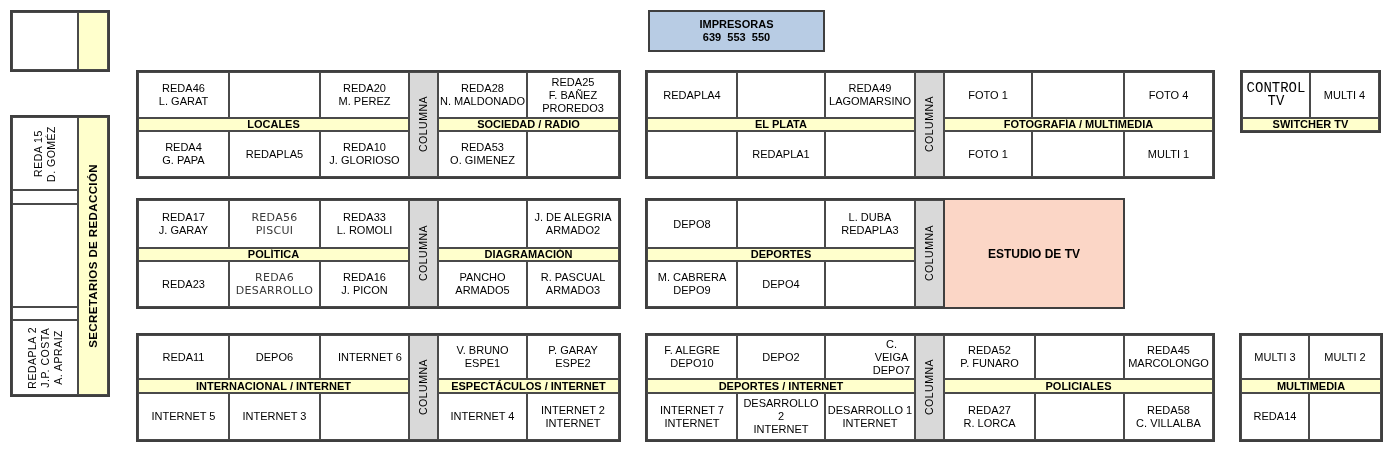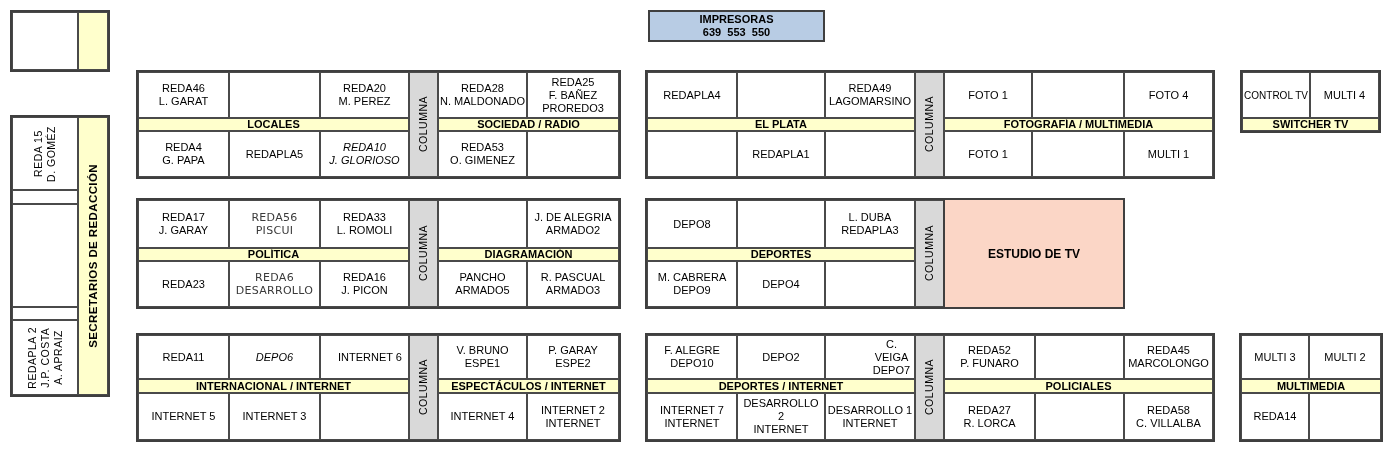--- a/index.html
+++ b/index.html
@@ -7,41 +7,41 @@
     position:relative;width:1389px;height:450px;background:#ffffff;
     font-family:"Liberation Sans",sans-serif;color:#000;overflow:hidden;
   }
   .block{position:absolute;display:grid;border:2px solid #3f3f3f;background:#fff;}
   .cell{
     border:1px solid #4a4a4a;background:#ffffff;
     display:flex;align-items:center;justify-content:center;
     text-align:center;font-size:11px;line-height:13px;white-space:pre-line;
     box-sizing:border-box;padding:1px;overflow:hidden;
   }
-  .cell.small{font-size:10px;}
+  .cell.small{font-size:14px;font-family:Liberation Mono, monospace;}
   .cell.alt{font-family:"DejaVu Sans",sans-serif;font-size:11px;color:#3a3a3a;letter-spacing:.3px;}
   .band{
     border:1px solid #4a4a4a;background:#FFFFCC;
     display:flex;align-items:center;justify-content:center;
     font-size:11px;font-weight:bold;line-height:11px;white-space:pre;
     box-sizing:border-box;overflow:hidden;
   }
   .columna{
     border:1px solid #4a4a4a;background:#D9D9D9;
     display:flex;align-items:center;justify-content:center;
     box-sizing:border-box;overflow:hidden;
   }
   .vtext{
     writing-mode:vertical-rl;transform:rotate(180deg);
     font-size:10.5px;letter-spacing:.5px;text-align:center;white-space:pre-line;line-height:13px;
   }
   .secreta{font-weight:bold;font-size:11.5px;letter-spacing:.4px;}
   .yellowcell{background:#FFFFCC;}
   .printer{
-    position:absolute;left:648px;top:10px;width:177px;height:32px;
+    position:absolute;left:648px;top:10px;width:177px;height:42px;
     background:#B8CCE4;border:2px solid #3f3f3f;box-sizing:border-box;
     display:flex;flex-direction:column;align-items:center;justify-content:center;
     font-weight:bold;font-size:11px;line-height:13px;
   }
   .printer .nums{white-space:pre;}
   .estudio{
     position:absolute;left:943px;top:198px;width:182px;height:111px;
     background:#FBD6C6;border:2px solid #3f3f3f;box-sizing:border-box;
     display:flex;align-items:center;justify-content:center;
     font-weight:bold;font-size:12px;
@@ -92,21 +92,21 @@
     <div class="cell" style="grid-area:1/5/2/6;">REDA28
 N. MALDONADO</div>
     <div class="cell" style="grid-area:1/6/2/7;">REDA25
 F. BAÑEZ
 PROREDO3</div>
     <div class="band" style="grid-area:2/1/3/4;">LOCALES</div>
     <div class="band" style="grid-area:2/5/3/7;">SOCIEDAD / RADIO</div>
     <div class="cell" style="grid-area:3/1/4/2;">REDA4
 G. PAPA</div>
     <div class="cell" style="grid-area:3/2/4/3;">REDAPLA5</div>
-    <div class="cell" style="grid-area:3/3/4/4;font-style:italic;">REDA10
+    <div class="cell" style="grid-area:3/3/4/4;">REDA10
 J. GLORIOSO</div>
     <div class="cell" style="grid-area:3/5/4/6;">REDA53
 O. GIMENEZ</div>
     <div class="cell" style="grid-area:3/6/4/7;"></div>
   </div>
 
   <div class="block" style="left:645px;top:70px;grid-template-columns:90px 88px 90px 29px 88px 92px 89px;grid-template-rows:46px 13px 46px;">
     <div class="cell" style="grid-area:1/1/2/2;">REDAPLA4</div>
     <div class="cell" style="grid-area:1/2/2/3;"></div>
     <div class="cell" style="grid-area:1/3/2/4;">REDA49
@@ -173,21 +173,21 @@
     <div class="cell" style="grid-area:3/2/4/3;">DEPO4</div>
     <div class="cell" style="grid-area:3/3/4/4;"></div>
   </div>
 
   <div class="estudio">
     <span>ESTUDIO DE TV</span>
   </div>
 
   <div class="block" style="left:136px;top:333px;grid-template-columns:91px 91px 89px 29px 89px 92px;grid-template-rows:44px 14px 47px;">
     <div class="cell" style="grid-area:1/1/2/2;">REDA11</div>
-    <div class="cell" style="grid-area:1/2/2/3;font-style:italic;">DEPO6</div>
+    <div class="cell" style="grid-area:1/2/2/3;">DEPO6</div>
     <div class="cell" style="grid-area:1/3/2/4;padding-left:12px;">INTERNET 6</div>
     <div class="columna" style="grid-area:1/4/4/5;">
       <span class="vtext">COLUMNA</span>
     </div>
     <div class="cell" style="grid-area:1/5/2/6;">V. BRUNO
 ESPE1</div>
     <div class="cell" style="grid-area:1/6/2/7;">P. GARAY
 ESPE2</div>
     <div class="band" style="grid-area:2/1/3/4;">INTERNACIONAL / INTERNET</div>
     <div class="band" style="grid-area:2/5/3/7;">ESPECTÁCULOS / INTERNET</div>

